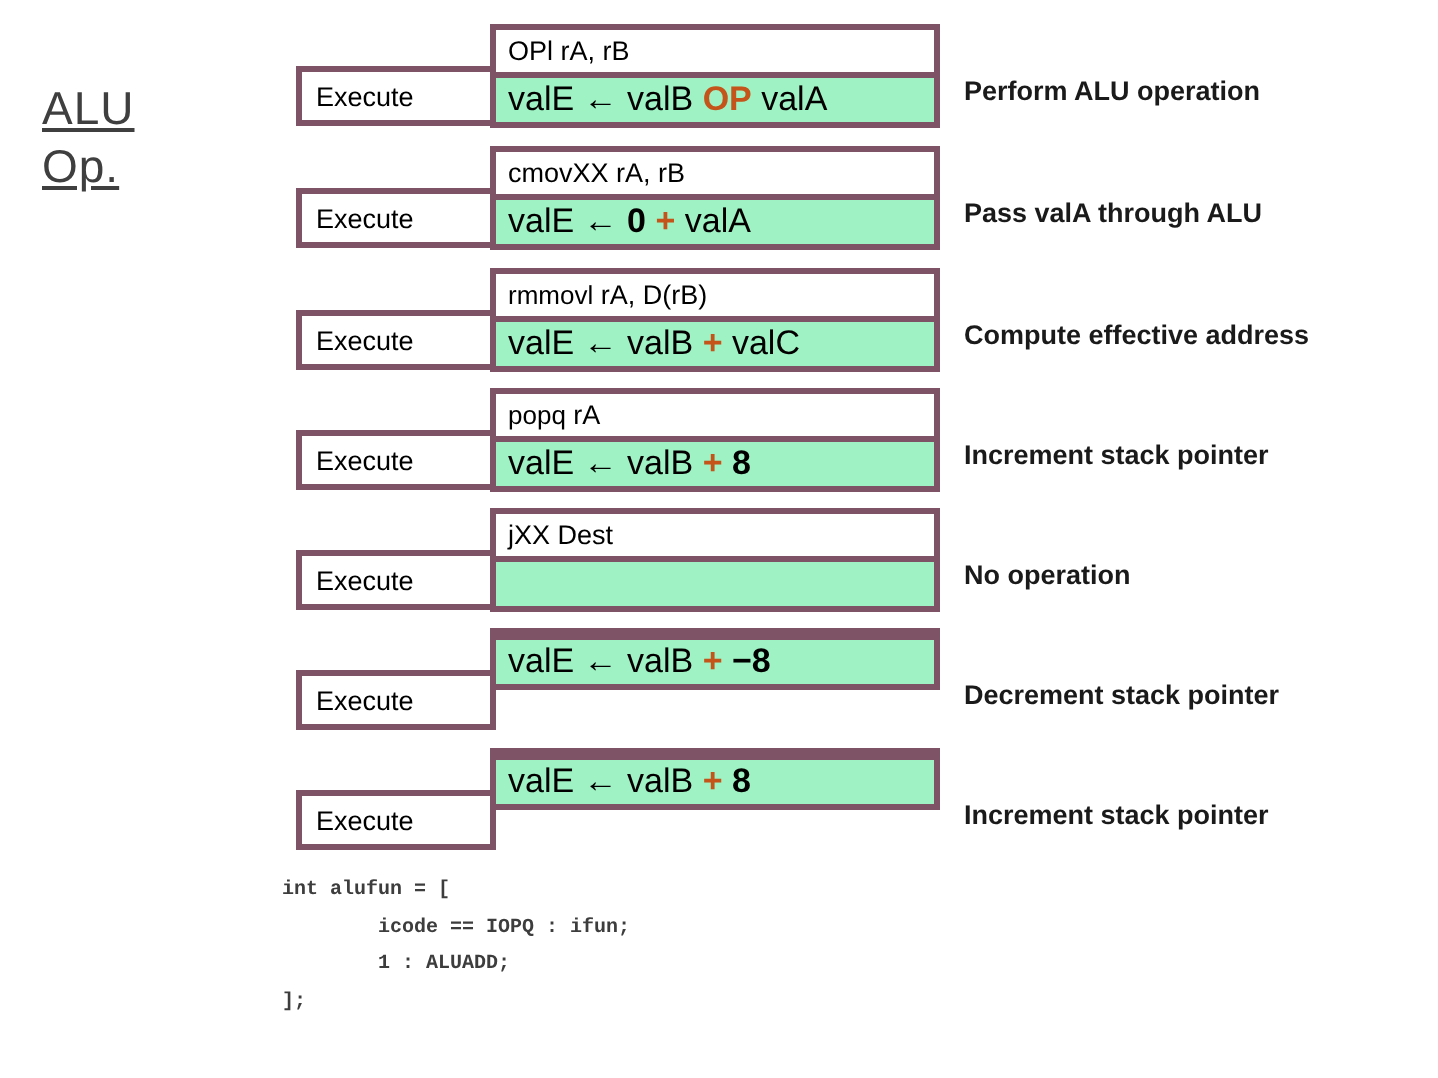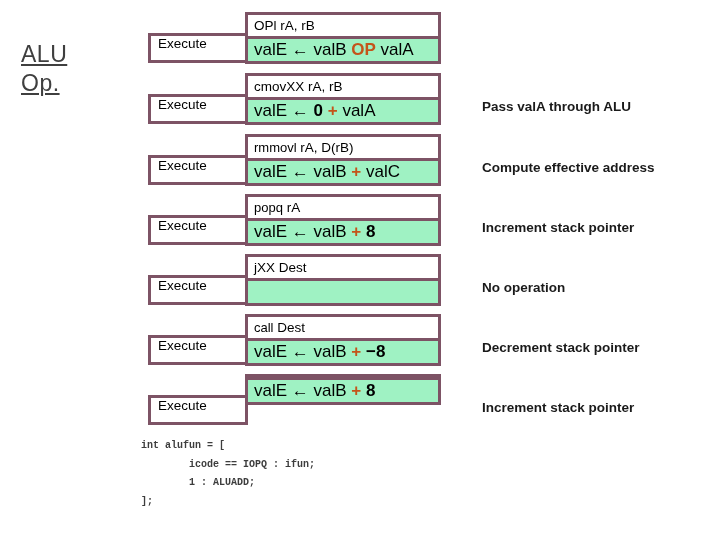--- a/index.html
+++ b/index.html
@@ -25,28 +25,28 @@
     letter-spacing:0.5px;
     text-decoration:underline;
   }
   .row{position:absolute;left:0;width:719px;height:55px;}
   .execute-box{
     position:absolute;left:148px;top:21px;
     width:100px;height:30px;
     box-sizing:border-box;
     border:3px solid var(--border);
     background:#fff;
-    display:flex;align-items:flex-start;
+    display:flex;align-items:center;
     padding-left:7px;
     font-size:13.5px;
     z-index:1;
   }
   .instr-table{
     position:absolute;left:245px;top:0;
-    width:196px;
+    width:225px;
     box-sizing:border-box;
     border:3px solid var(--border);
     background:#fff;
     z-index:2;
   }
   .instr-cell{
     height:21px;
     display:flex;align-items:center;
     padding:0 6px;
     font-size:13.5px;
@@ -94,20 +94,21 @@
 
   <div>
   <div class="row" style="top: 12px;">
     <div class="execute-box">
       <span>Execute</span>
     </div>
     <div class="instr-table">
       <div class="instr-cell"><span class="sans">OPl rA, rB</span></div>
       <div class="formula-cell"><span class="f-n">valE ← valB </span><span class="f-a">OP</span><span class="f-n"> valA</span></div>
     </div>
+    <div class="desc">Perform ALU operation</div>
   </div>
 
   <div class="row" style="top: 73px;">
     <div class="execute-box">
       <span>Execute</span>
     </div>
     <div class="instr-table">
       <div class="instr-cell"><span class="sans">cmovXX rA, rB</span></div>
       <div class="formula-cell"><span class="f-n">valE ← </span><span class="f-b">0</span><span class="f-n"> </span><span class="f-a">+</span><span class="f-n"> valA</span></div>
     </div>
@@ -145,21 +146,20 @@
       <div class="formula-cell"></div>
     </div>
     <div class="desc">No operation</div>
   </div>
 
   <div class="row" style="top: 314px;">
     <div class="execute-box">
       <span>Execute</span>
     </div>
     <div class="instr-table">
-      <div class="instr-cell"><span class="mono">call</span><span class="sans"> Dest</span></div>
       <div class="formula-cell"><span class="f-n">valE ← valB </span><span class="f-a">+</span><span class="f-n"> </span><span class="f-b">−8</span></div>
     </div>
     <div class="desc">Decrement stack pointer</div>
   </div>
 
   <div class="row" style="top: 374px;">
     <div class="execute-box">
       <span>Execute</span>
     </div>
     <div class="instr-table">

